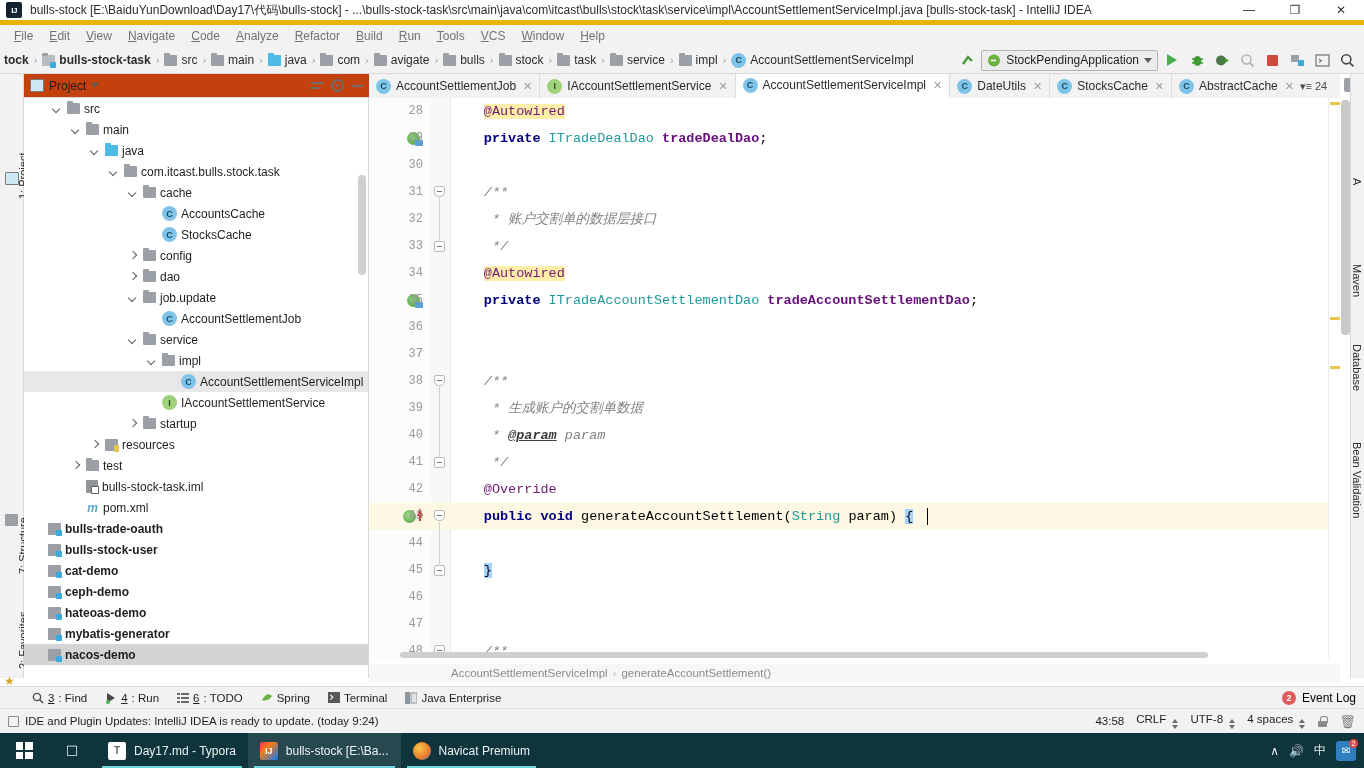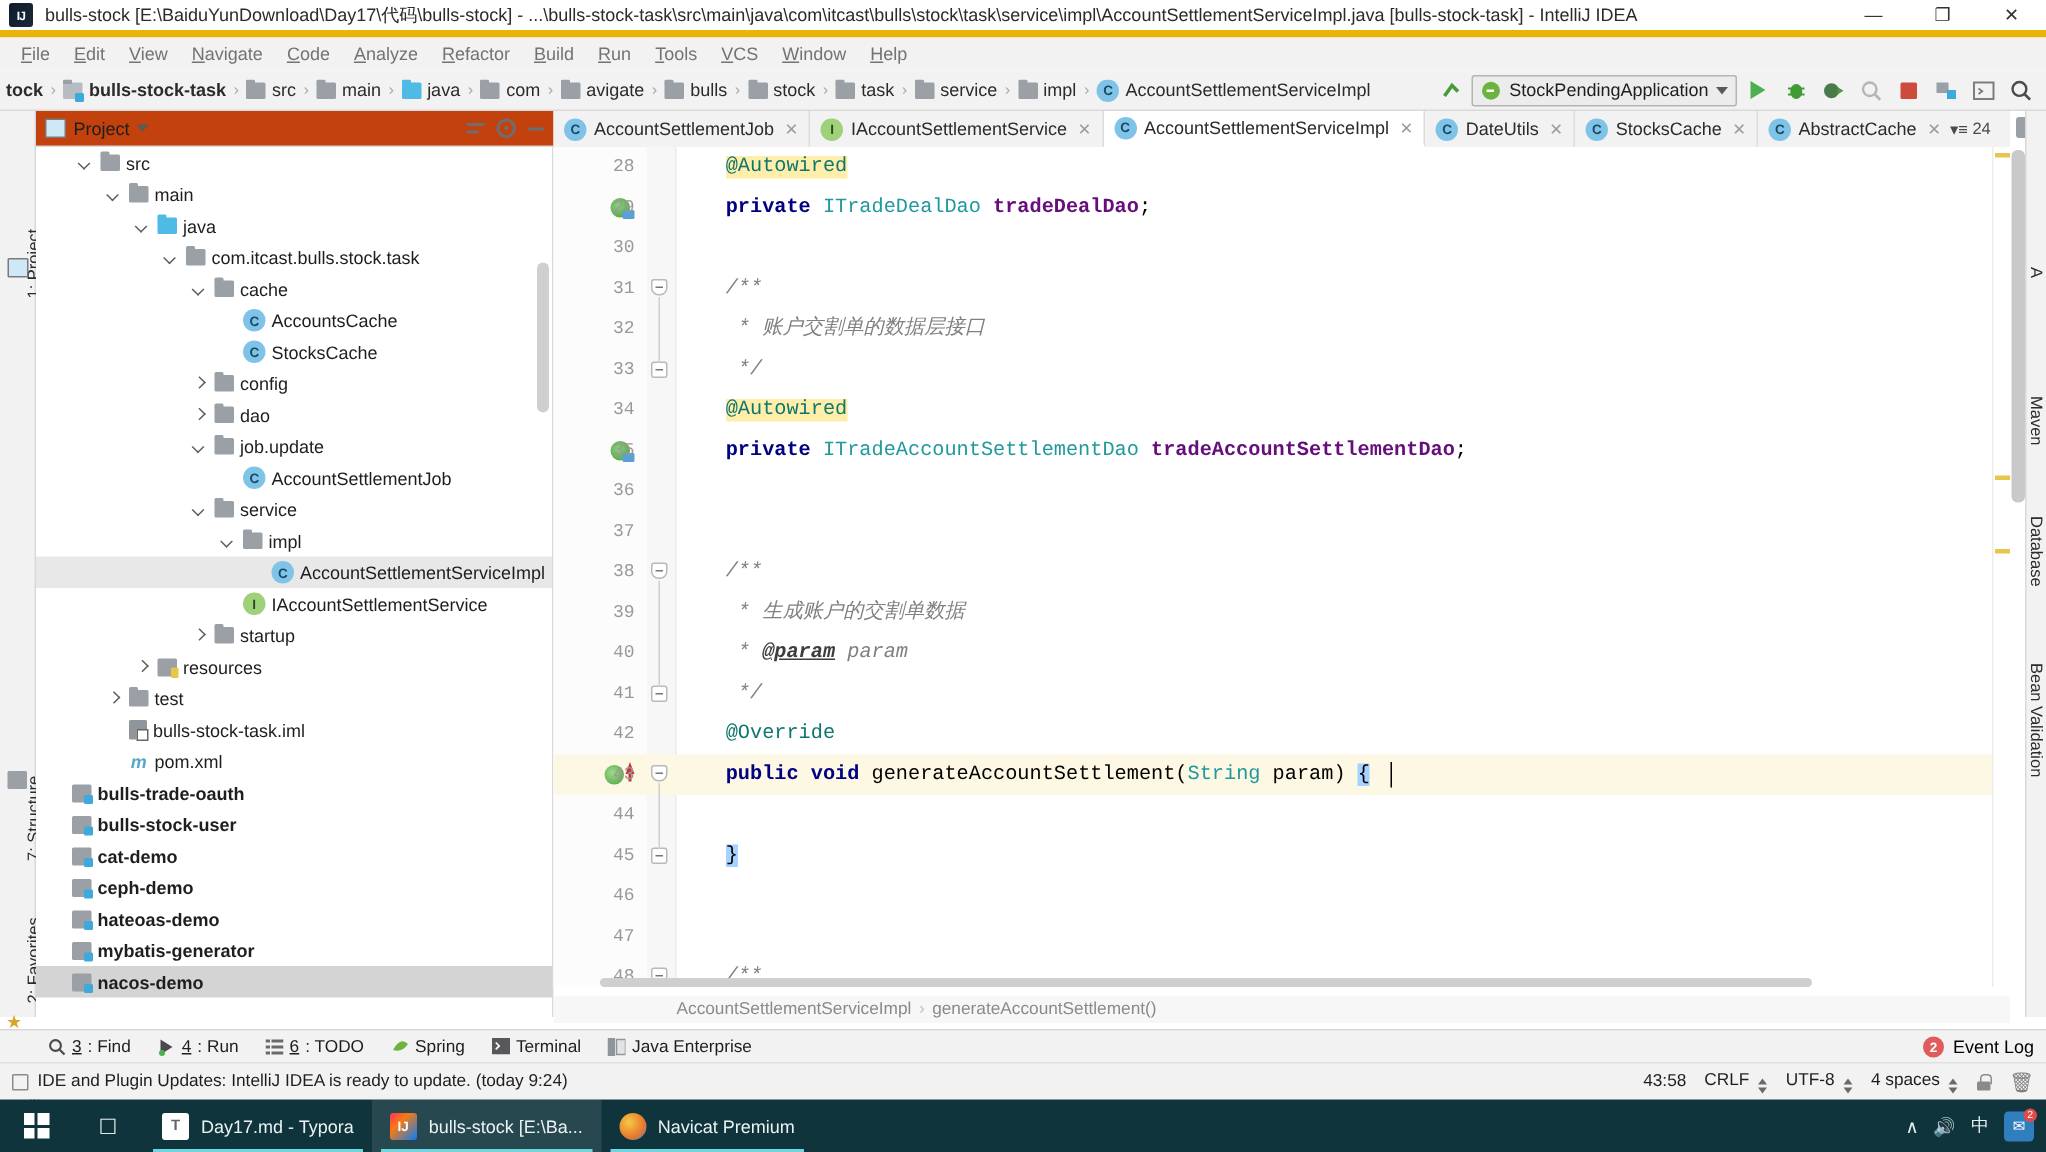--- a/index.html
+++ b/index.html
@@ -241,21 +241,21 @@
     font-size: 13.5px; white-space: pre; font-family: "Liberation Mono", monospace;
   }
   .hl-row {
     position: absolute; left: 0; width: 971px; height: 27px;
     background: #fdf6dd;
   }
   .hl-row.cursorline { background: #fcf8e3; }
   .kw { color: #000080; font-weight: bold; }
   .typ { color: #20999d; }
   .fld { color: #660e7a; font-weight: bold; }
-  .ann { color: #0f766e; }
+  .ann { color: #701a75; }
   .cmt { color: #808080; font-style: italic; }
   .tag { color: #3d3d3d; font-style: italic; text-decoration: underline; font-weight: bold;}
   .mth { color: #000000; }
   .sel { background: #a6d2ff; }
   .annhl { background: #ffeeaa; }
   .gi {
     position: absolute; width: 13px; height: 13px; border-radius: 50%;
   }
   .gi.ifc {
     background: radial-gradient(circle at 40% 40%, #8bd17c, #4a9a3a);

